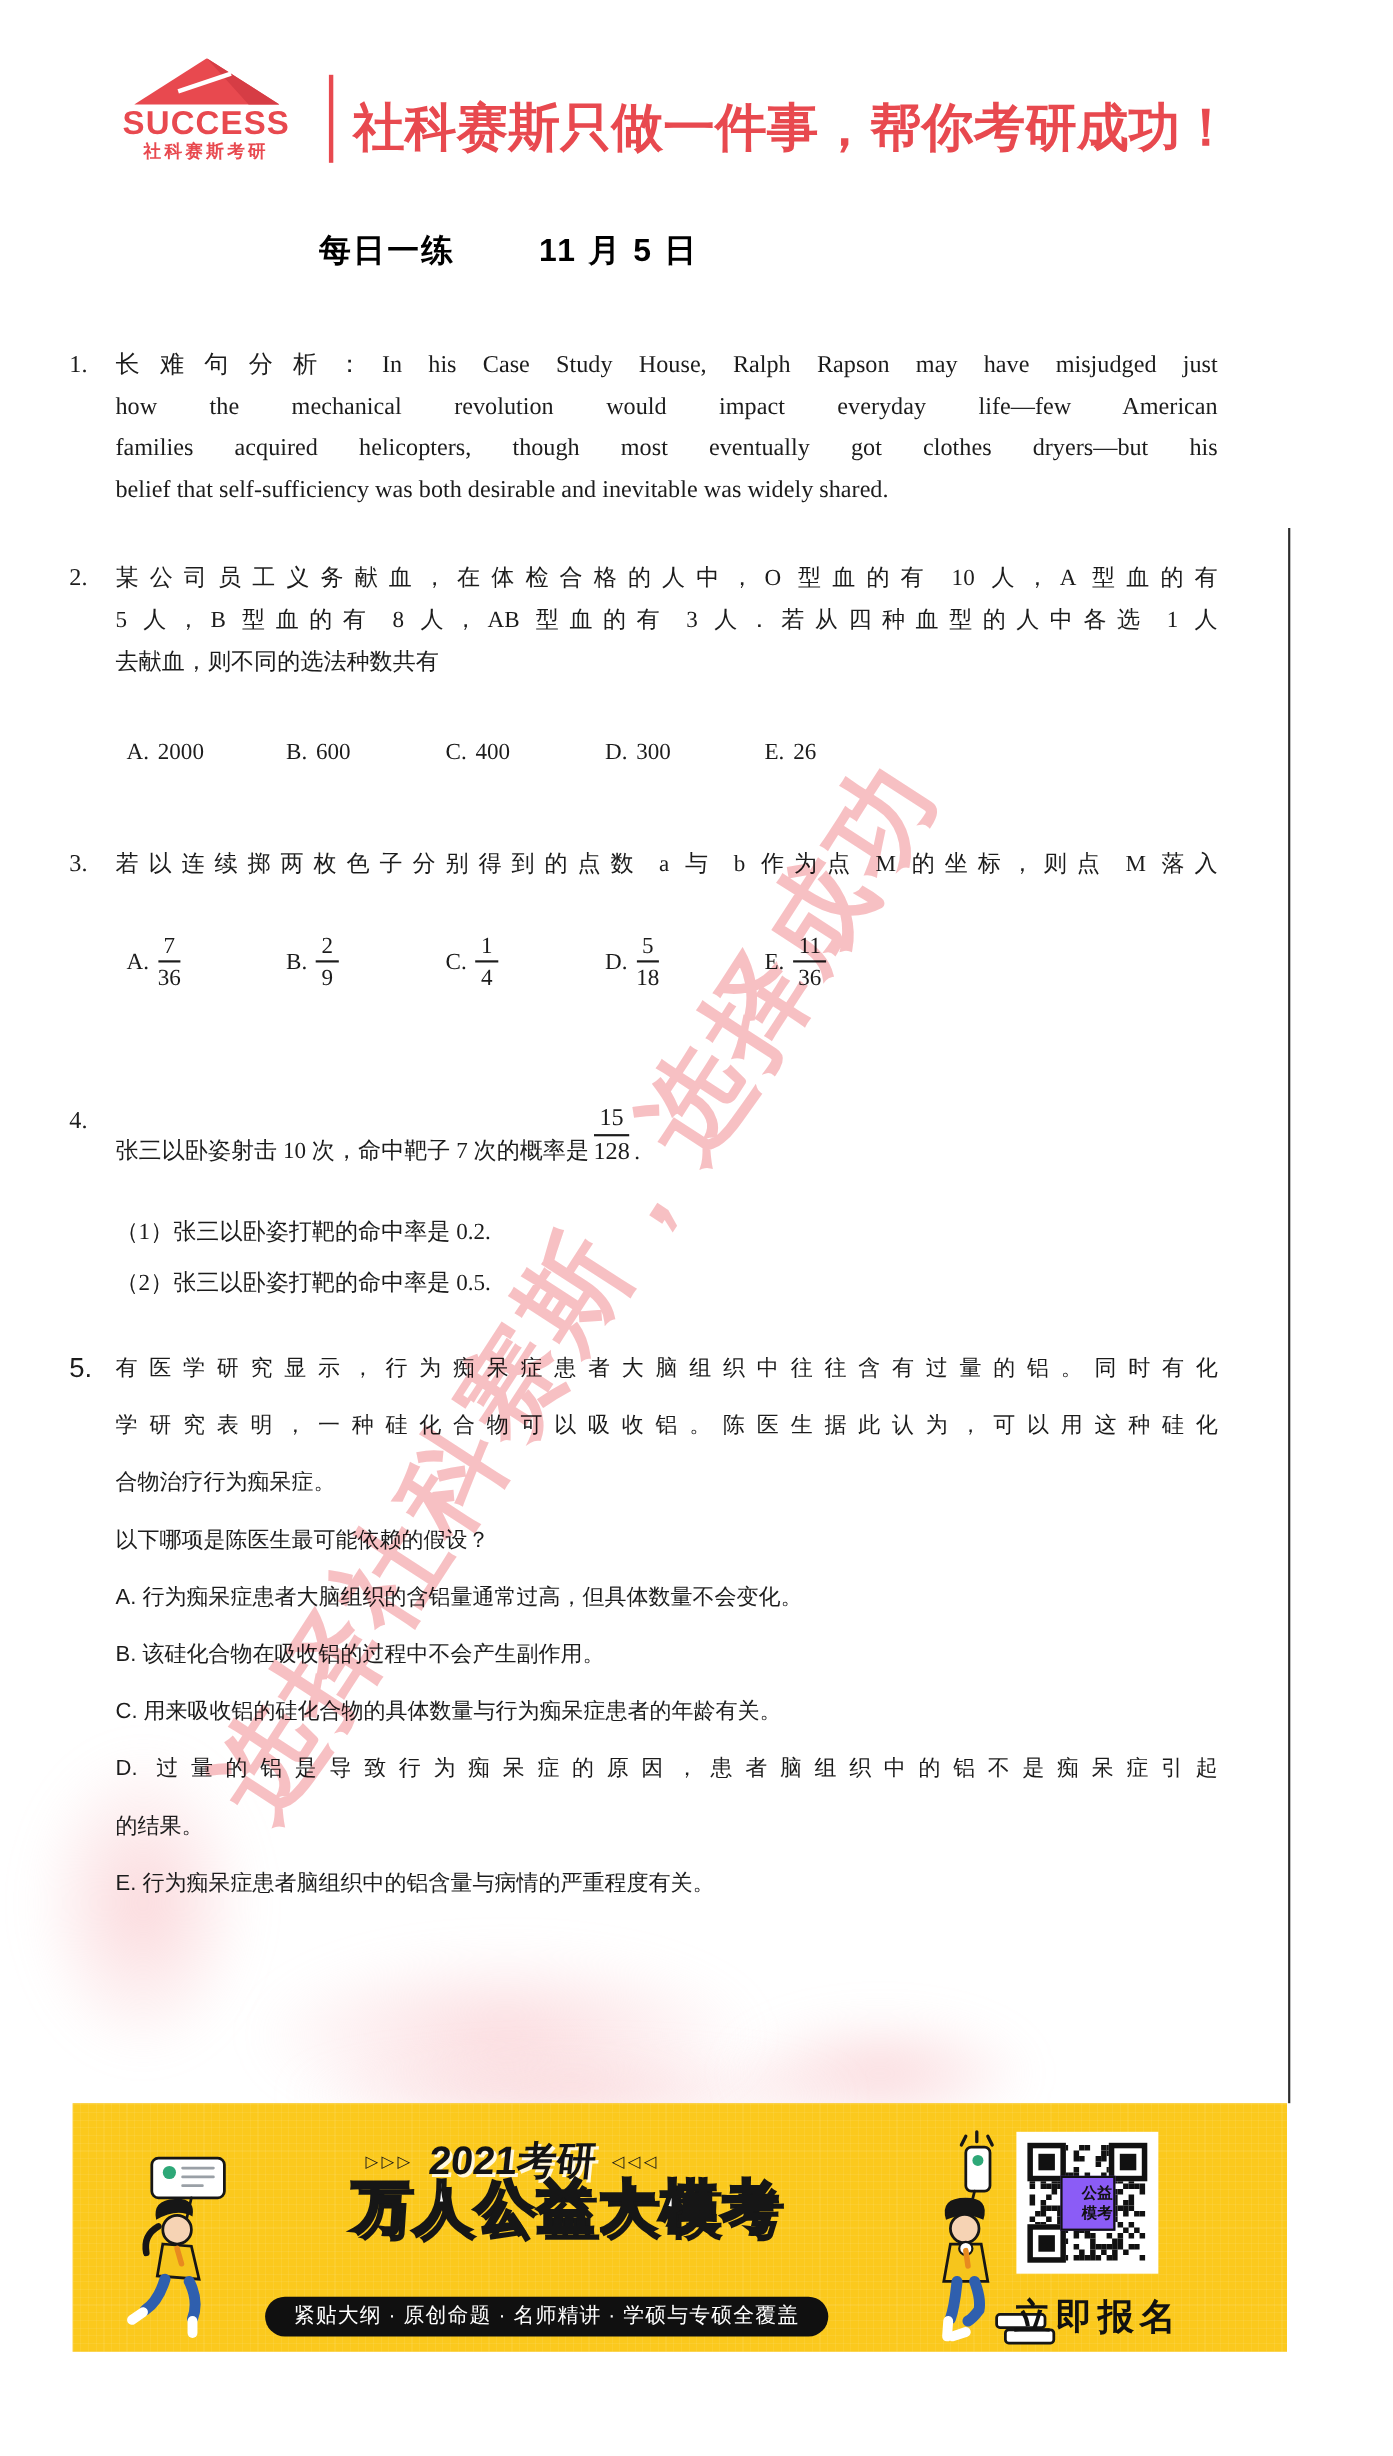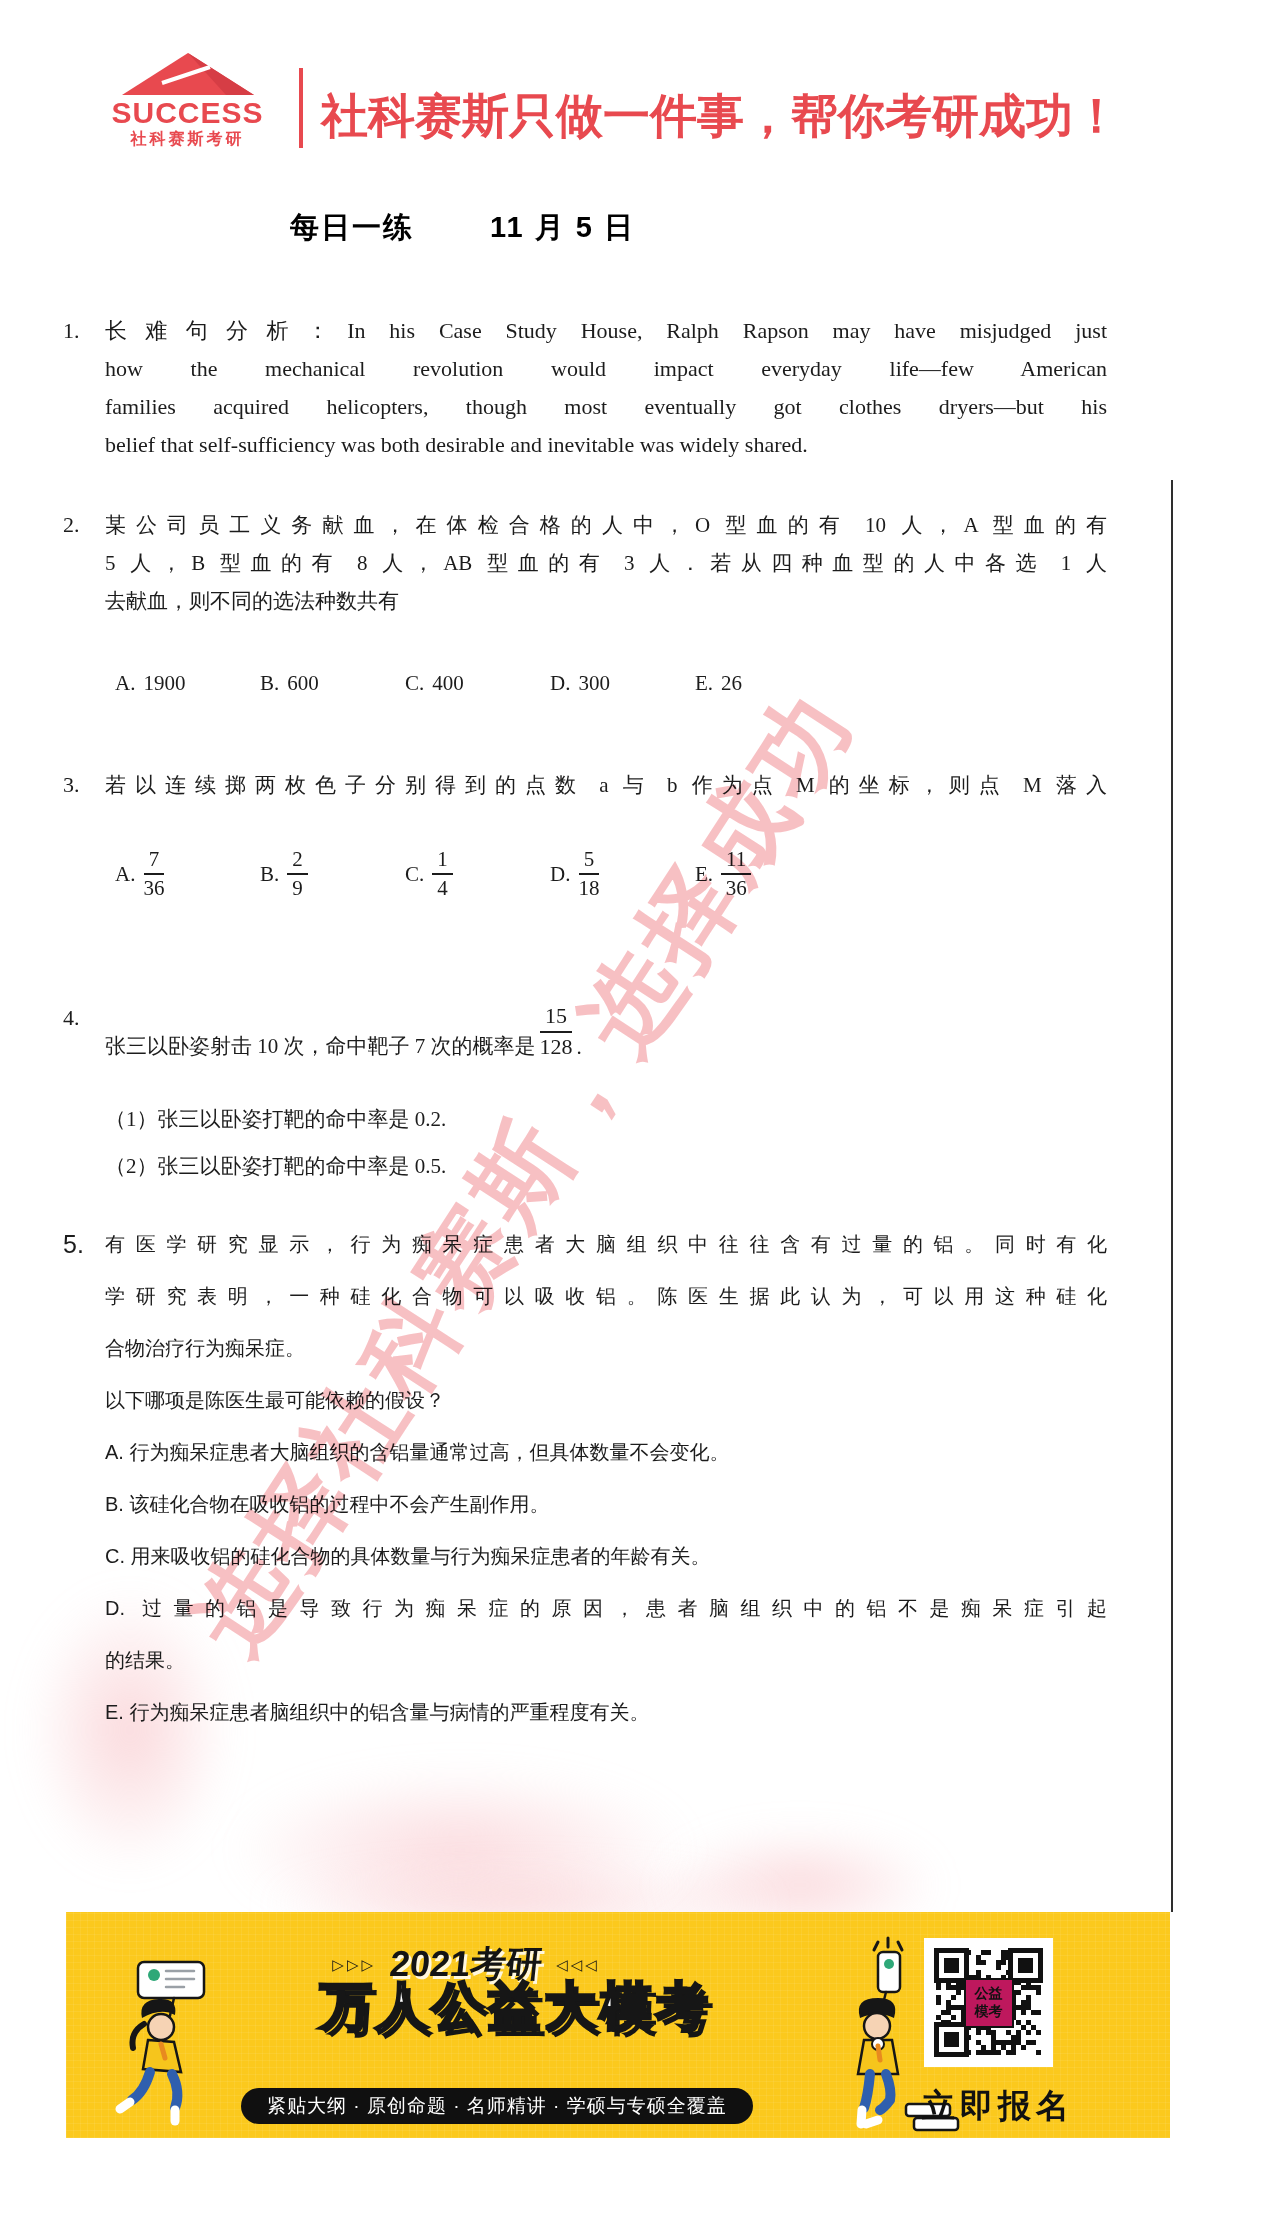--- a/index.html
+++ b/index.html
@@ -73,21 +73,21 @@
   .cartoon{position:absolute;}
   .cartoon-left{left:46px;top:48px;}
   .cartoon-right{left:716px;top:22px;}
   .qr{position:absolute;left:858px;top:26px;width:105px;height:105px;background:#fff;padding:12px;}
   .qr-cells{display:grid;grid-template-columns:repeat(21,5px);grid-auto-rows:5px;}
   .qr-cells i{display:block;}
   .qr-cells i.on{background:#111;}
   .qr-finder{position:absolute;width:25px;height:25px;border:5px solid #111;background:#fff;}
   .qr-finder::after{content:"";position:absolute;left:5px;top:5px;width:15px;height:15px;background:#111;}
   .qf-tl{left:10px;top:10px;} .qf-tr{right:10px;top:10px;} .qf-bl{left:10px;bottom:10px;}
-  .qr-label{position:absolute;left:50%;top:50%;transform:translate(-50%,-50%);width:46px;height:46px;background:#be185d;border:2px solid #111;display:flex;flex-direction:column;align-items:center;justify-content:center;font-family:"Liberation Sans","DejaVu Sans",sans-serif;font-size:14px;font-weight:bold;line-height:1.25;color:#111;}
+  .qr-label{position:absolute;left:50%;top:50%;transform:translate(-50%,-50%);width:46px;height:46px;background:#8b5cf6;border:2px solid #111;display:flex;flex-direction:column;align-items:flex-end;justify-content:center;font-family:"Liberation Sans","DejaVu Sans",sans-serif;font-size:14px;font-weight:bold;line-height:1.25;color:#111;}
   .cta{position:absolute;left:856px;top:172px;width:134px;text-align:center;font-family:"Liberation Sans","DejaVu Sans",sans-serif;font-size:33px;font-weight:900;letter-spacing:5px;color:#111;white-space:nowrap;}
 </style>
 </head>
 <body>
 
 <div class="page">
 
   <header class="brand-header">
     <div class="logo">
       <svg class="roof" viewBox="0 0 132 44">
@@ -121,21 +121,21 @@
 
     <section class="q q2">
       <span class="qno">2.</span>
       <div class="qbody">
         <div class="qline">某公司员工义务献血，在体检合格的人中，O 型血的有 10 人，A 型血的有</div>
         <div class="qline">5 人，B 型血的有 8 人，AB 型血的有 3 人．若从四种血型的人中各选 1 人</div>
         <div class="qline last">去献血，则不同的选法种数共有</div>
         <div class="opt-row q2-opts">
           <span class="opt">
               <span>A.</span>
-              <span>1900</span>
+              <span>2000</span>
             </span>
           <span class="opt">
               <span>B.</span>
               <span>600</span>
             </span>
           <span class="opt">
               <span>C.</span>
               <span>400</span>
             </span>
           <span class="opt">

